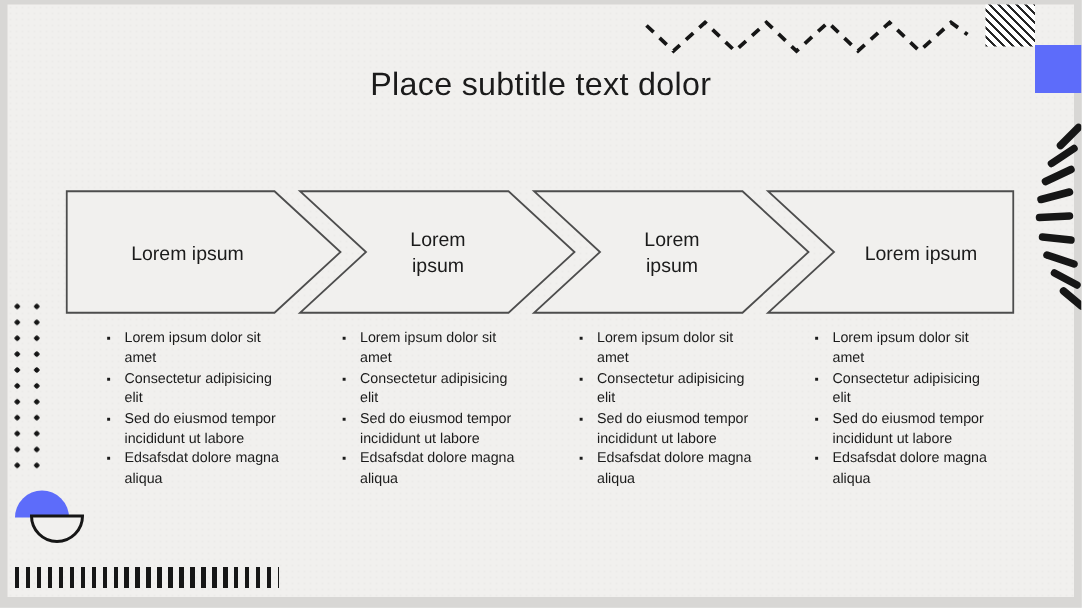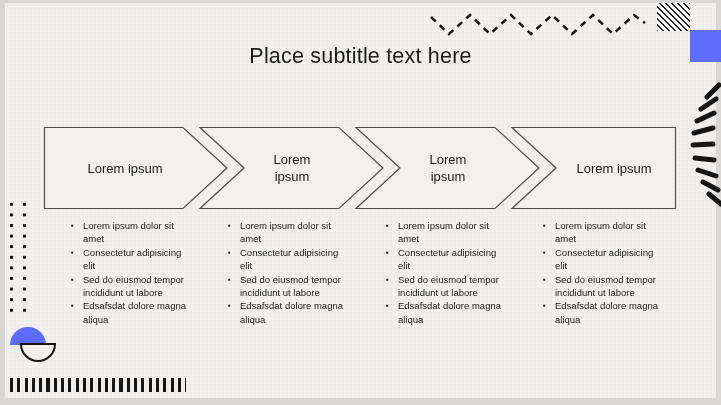--- a/index.html
+++ b/index.html
@@ -73,21 +73,21 @@
     <path class="semi-outline" d="M21,344 A17,17 0 0 0 55,344 Z"></path>
   </svg>
 
   <svg class="layer" viewBox="0 0 721 405">
     <path class="arrow-shape" d="M44.5,127.5 H183 L227,168 L183,208.5 H44.5 Z"></path>
     <path class="arrow-shape" d="M200,127.5 H339 L383,168 L339,208.5 H200 L244,168 Z"></path>
     <path class="arrow-shape" d="M356,127.5 H495 L539,168 L495,208.5 H356 L400,168 Z"></path>
     <path class="arrow-shape" d="M512,127.5 H675.5 V208.5 H512 L556,168 Z"></path>
   </svg>
 
-  <div class="title">Place subtitle text here</div>
+  <div class="title">Place subtitle text dolor</div>
 
   <div class="step-label s1">
       <span>Lorem ipsum</span>
     </div>
   <div class="step-label s2">
       <span>Lorem ipsum</span>
     </div>
   <div class="step-label s3">
       <span>Lorem ipsum</span>
     </div>

